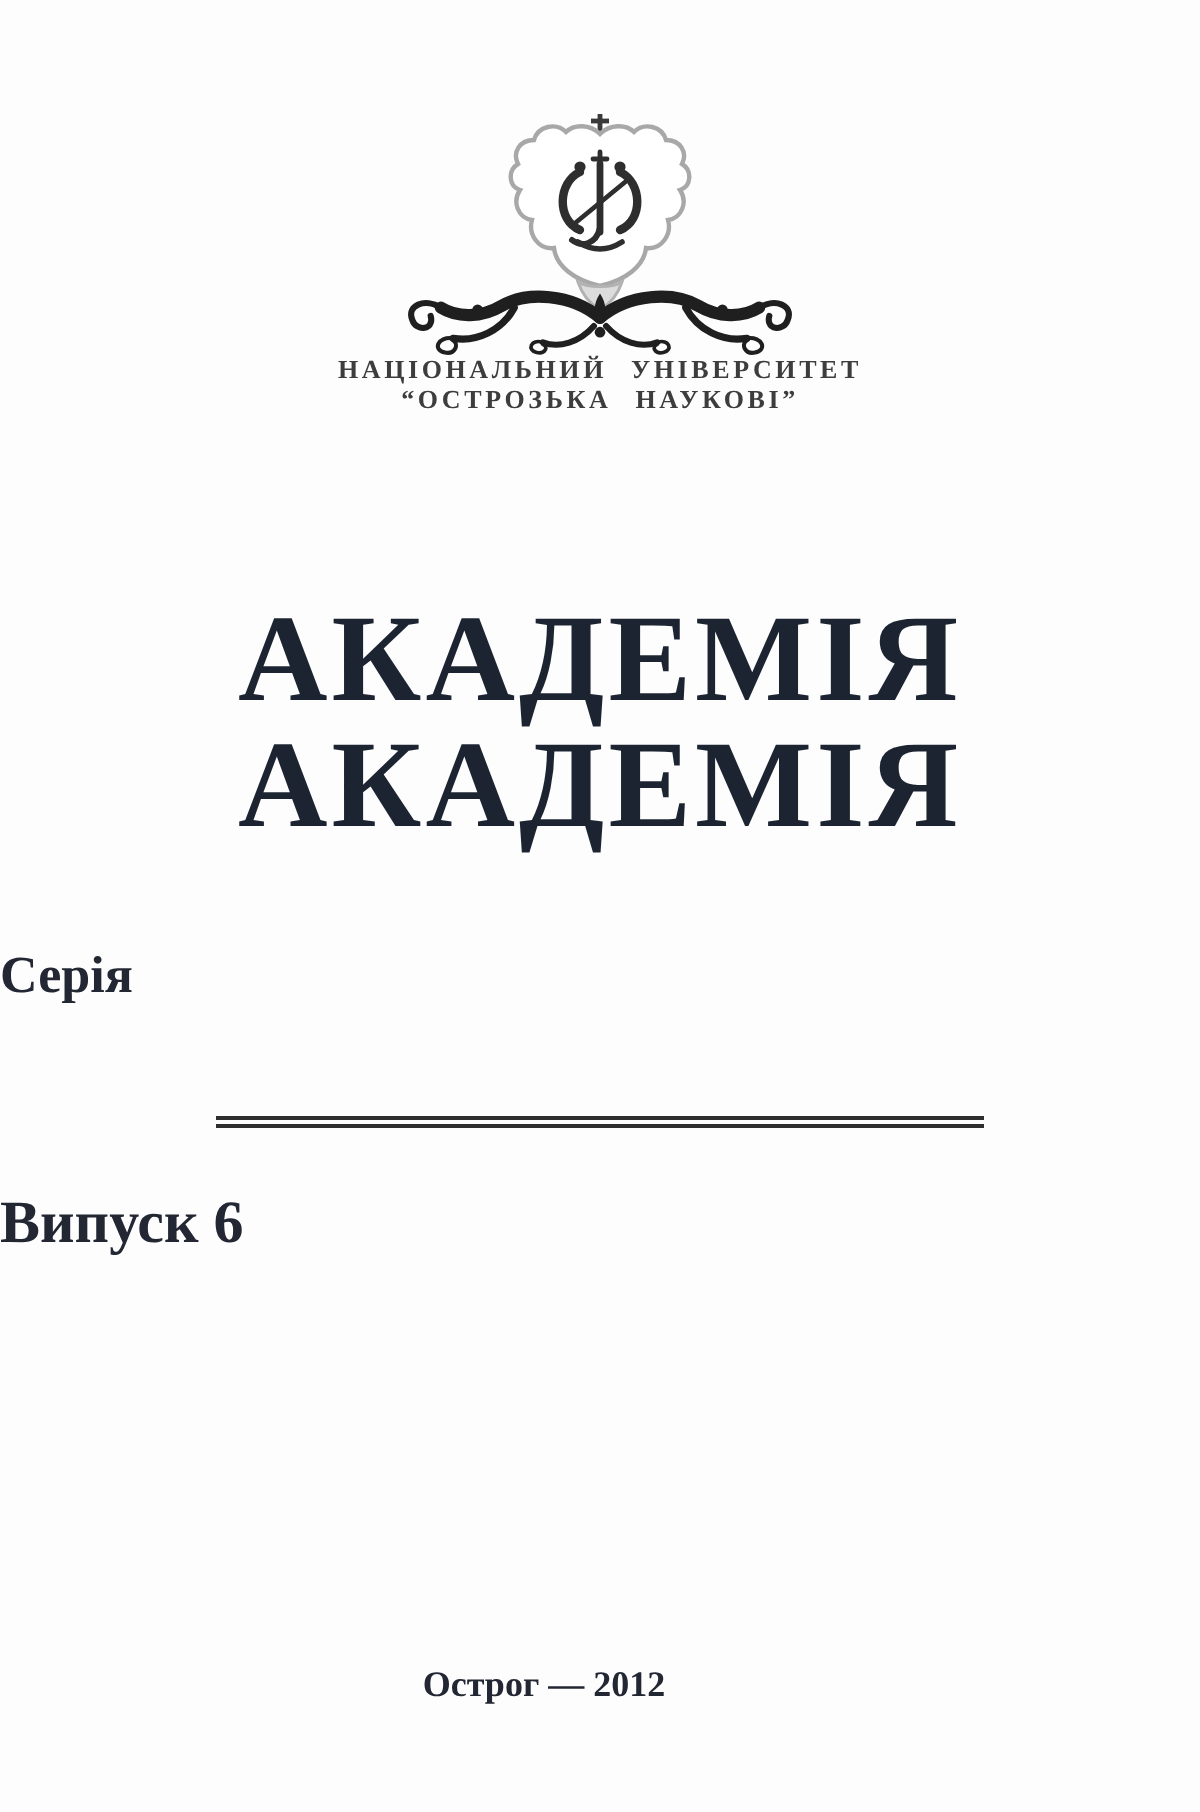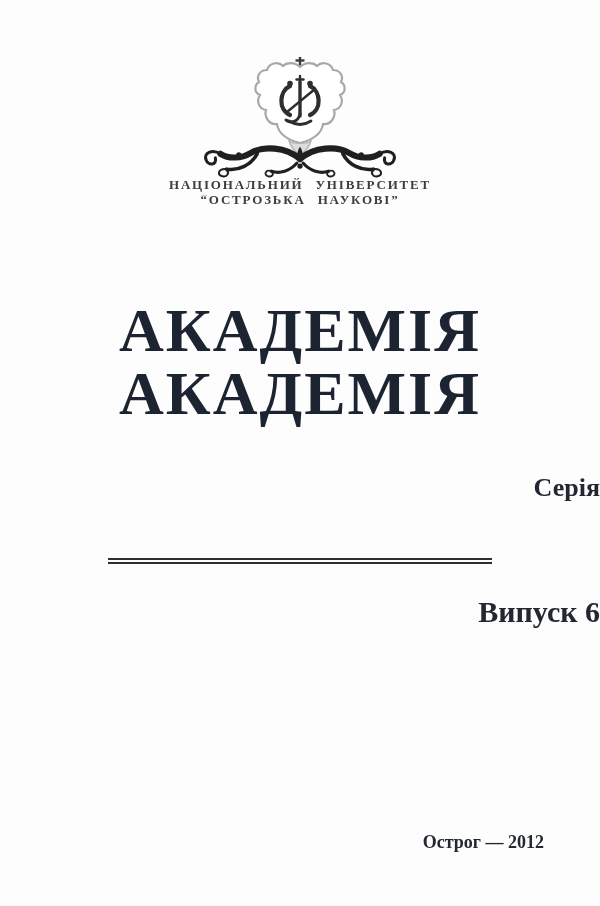--- a/index.html
+++ b/index.html
@@ -41,48 +41,48 @@
     color: #1c2431;
     font-weight: bold;
     font-size: 62px;
     line-height: 63px;
     letter-spacing: 2px;
   }
   .series {
     position: absolute;
     left: 0; top: 472px;
     width: 600px;
-    text-align: right;
+    text-align: left;
     color: #222733;
     font-weight: bold;
     font-size: 26px;
     line-height: 32px;
   }
   .rule {
     position: absolute;
     left: 108px; top: 558px;
     width: 384px; height: 2px;
     border-top: 2px solid #2e2e2e;
     border-bottom: 2px solid #2e2e2e;
   }
   .issue {
     position: absolute;
     left: 0; top: 596px;
     width: 600px;
-    text-align: right;
+    text-align: left;
     color: #222733;
     font-weight: bold;
     font-size: 30px;
     line-height: 32px;
   }
   .imprint {
     position: absolute;
     left: 0; top: 832px;
     width: 544px;
-    text-align: right;
+    text-align: center;
     color: #222733;
     font-weight: bold;
     font-size: 18px;
     line-height: 20px;
   }
 </style>
 </head>
 <body>
 
 <div class="page">

